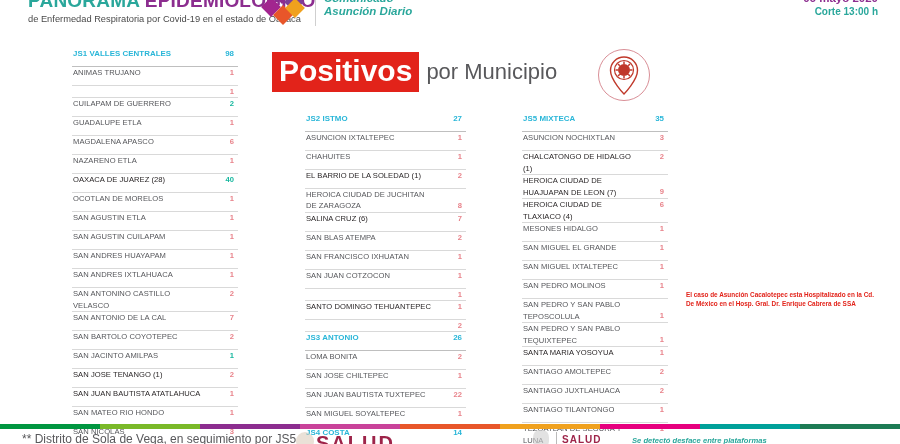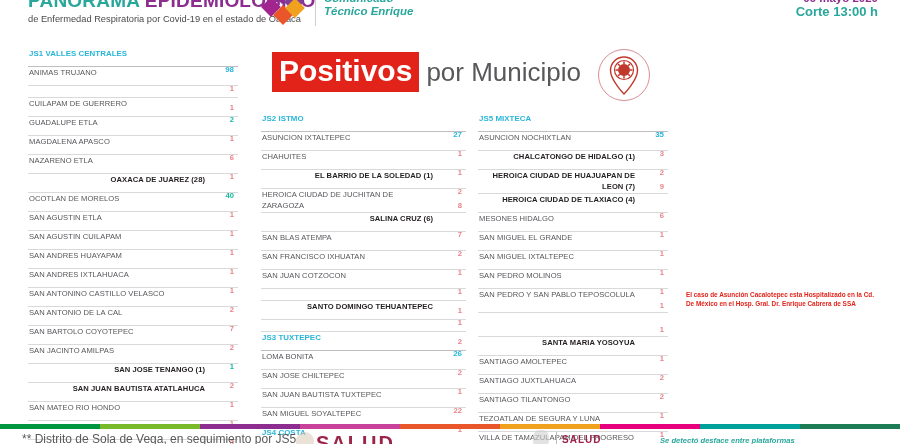--- a/index.html
+++ b/index.html
@@ -19,55 +19,55 @@
   .diamonds{position:absolute;left:262px;top:-8px;width:46px;height:34px;}
   .diamonds i{position:absolute;width:14px;height:14px;transform:rotate(45deg);display:block;}
   .d1{left:13px;top:-5px;background:#8c2d8f;}
   .d2{left:25px;top:3px;background:#7d3f98;}
   .d3{left:2px;top:8px;background:#a2258f;}
   .d4{left:14px;top:16px;background:#e8562a;}
   .d5{left:26px;top:9px;background:#f0a11e;}
   .hdr-divider{position:absolute;left:315px;top:-6px;width:1px;height:32px;background:#cfcfcf;}
   .hdr-ctd{position:absolute;left:324px;top:-8px;font-size:11.5px;font-weight:bold;font-style:italic;color:#2aa79b;line-height:12.5px;}
   .hdr-date{position:absolute;right:22px;top:-8px;text-align:right;font-size:11.5px;font-weight:bold;color:#8c2d8f;line-height:13px;white-space:nowrap;}
-  .hdr-corte{position:absolute;right:22px;top:5px;text-align:right;font-size:13px;font-weight:bold;color:#2aa79b;line-height:13px;white-space:nowrap;}
+  .hdr-corte{position:absolute;right:22px;top:5px;text-align:right;font-size:10px;font-weight:bold;color:#2aa79b;line-height:13px;white-space:nowrap;}
 
   
   #banner{position:absolute;left:272px;top:52px;height:44px;}
   .banner-hl{display:inline-block;background:#e2231a;color:#ffffff;font-size:30px;font-weight:bold;padding:2px 7px 4px 7px;line-height:34px;vertical-align:middle;}
-  .banner-rest{display:inline-block;font-size:26px;color:#58585b;line-height:34px;vertical-align:middle;padding-left:7px;}
+  .banner-rest{display:inline-block;font-size:22px;color:#58585b;line-height:34px;vertical-align:middle;padding-left:7px;}
   #pin-badge{position:absolute;left:597px;top:48px;width:54px;height:54px;}
 
   
   .col{position:absolute;}
   #col1{left:28px;top:48px;width:210px;}
   #col2{left:261px;top:113px;width:205px;}
   #col3{left:478px;top:113px;width:190px;}
 
-  .row{position:relative;border-bottom:1px solid #d9d9d9;min-height:11px;padding:0 0 0 0;}
+  .row{position:relative;border-bottom:1px solid #d9d9d9;min-height:11px;padding:0 0 0 0;margin-left:44px;}
   .row .nm{display:inline-block;font-size:7.6px;letter-spacing:.05px;line-height:11.6px;padding-left:1px;color:#55565a;width:calc(100% - 34px);vertical-align:top;}
-  .row .vl{position:absolute;right:4px;top:16px;font-size:7.6px;line-height:11.6px;font-weight:bold;text-align:right;width:26px;}
+  .row .vl{position:absolute;right:4px;top:0;font-size:7.6px;line-height:11.6px;font-weight:bold;text-align:right;width:26px;}
   .row.head .nm{color:#29b6d8;font-weight:bold;font-size:7.9px;}
   .row.head .vl{color:#29b6d8;font-weight:bold;font-size:7.9px;}
   .row.head{border-bottom:1px solid #bfbfbf;}
-  .row.bold .nm{color:#231f20;font-weight:bold;text-align:right;}
+  .row.bold .nm{color:#231f20;font-weight:normal;}
   .v-red{color:#e8828a;}
   .v-green{color:#16b79e;}
   .row.two .nm{line-height:11.4px;}
   .row.two{min-height:23px;}
   .row.two .vl{top:11px;}
 
   
   #note{position:absolute;left:686px;top:291px;width:196px;font-size:6.4px;line-height:8.6px;color:#e2231a;font-weight:bold;}
 
   
   #footbar{position:absolute;left:0;top:424px;width:900px;height:5px;display:flex;}
   #footbar div{height:5px;}
   #footnote{position:absolute;left:22px;top:432px;font-size:12px;color:#58585b;white-space:nowrap;}
-  #footnote2{position:absolute;left:660px;top:436px;font-size:7.6px;font-style:italic;font-weight:bold;color:#2aa79b;white-space:nowrap;}
+  #footnote2{position:absolute;left:632px;top:436px;font-size:7.6px;font-style:italic;font-weight:bold;color:#2aa79b;white-space:nowrap;}
   .logo-salud{position:absolute;left:316px;top:432px;font-size:20px;font-weight:bold;color:#9d2449;letter-spacing:2px;white-space:nowrap;}
   .logo-seal{position:absolute;left:296px;top:432px;width:18px;height:18px;border-radius:50%;background:#d9c9b6;opacity:.55;}
   .logo-seal2{position:absolute;left:533px;top:430px;width:16px;height:18px;border-radius:40%;background:#cfcfcf;opacity:.6;}
   .logo-divider{position:absolute;left:556px;top:432px;width:1px;height:12px;background:#bbb;}
   .logo-salud2{position:absolute;left:562px;top:434px;font-size:10px;font-weight:bold;color:#9d2449;letter-spacing:1px;white-space:nowrap;}
 </style>
 </head>
 <body>
 
 <div id="header">
@@ -80,21 +80,21 @@
   <div class="diamonds">
     <i class="d1"></i>
       <i class="d2"></i>
       <i class="d3"></i>
       <i class="d4"></i>
       <i class="d5"></i>
   </div>
   <div class="hdr-divider"></div>
   <div class="hdr-ctd">
     <div>Comunicado</div>
-    <div>Técnico Enrique</div>
+    <div>Asunción Diario</div>
   </div>
   <div class="hdr-date">06 mayo 2020</div>
   <div class="hdr-corte">Corte 13:00 h</div>
 </div>
 
 <div id="banner">
   <span class="banner-hl">Positivos</span><span class="banner-rest">por Municipio</span>
 </div>
 <div id="pin-badge">
   <svg width="54" height="54" viewBox="0 0 54 54">
@@ -144,39 +144,39 @@
     <div class="row "><span class="nm">CHAHUITES</span><span class="vl v-red">1</span></div>
     <div class="row bold"><span class="nm">EL BARRIO DE LA SOLEDAD (1)</span><span class="vl v-red">2</span></div>
     <div class="row two"><span class="nm">HEROICA CIUDAD DE JUCHITAN DE ZARAGOZA</span><span class="vl v-red">8</span></div>
     <div class="row bold"><span class="nm">SALINA CRUZ (6)</span><span class="vl v-red">7</span></div>
     <div class="row "><span class="nm">SAN BLAS ATEMPA</span><span class="vl v-red">2</span></div>
     <div class="row "><span class="nm">SAN FRANCISCO IXHUATAN</span><span class="vl v-red">1</span></div>
     <div class="row "><span class="nm">SAN JUAN COTZOCON</span><span class="vl v-red">1</span></div>
     <div class="row "><span class="vl v-red">1</span></div>
     <div class="row bold"><span class="nm">SANTO DOMINGO TEHUANTEPEC</span><span class="vl v-red">1</span></div>
     <div class="row "><span class="vl v-red">2</span></div>
-    <div class="row head"><span class="nm">JS3 TUXTEPEC</span><span class="vl">26</span></div>
+    <div class="row head"><span class="nm">JS3 ANTONIO</span><span class="vl">26</span></div>
     <div class="row "><span class="nm">LOMA BONITA</span><span class="vl v-red">2</span></div>
     <div class="row "><span class="nm">SAN JOSE CHILTEPEC</span><span class="vl v-red">1</span></div>
     <div class="row "><span class="nm">SAN JUAN BAUTISTA TUXTEPEC</span><span class="vl v-red">22</span></div>
     <div class="row "><span class="nm">SAN MIGUEL SOYALTEPEC</span><span class="vl v-red">1</span></div>
     <div class="row head"><span class="nm">JS4 COSTA</span><span class="vl">14</span></div>
   </div>
 <div class="col" id="col3">
     <div class="row head"><span class="nm">JS5 MIXTECA</span><span class="vl">35</span></div>
     <div class="row "><span class="nm">ASUNCION NOCHIXTLAN</span><span class="vl v-red">3</span></div>
     <div class="row bold"><span class="nm">CHALCATONGO DE HIDALGO (1)</span><span class="vl v-red">2</span></div>
     <div class="row two bold"><span class="nm">HEROICA CIUDAD DE HUAJUAPAN DE LEON (7)</span><span class="vl v-red">9</span></div>
     <div class="row bold"><span class="nm">HEROICA CIUDAD DE TLAXIACO (4)</span><span class="vl v-red">6</span></div>
     <div class="row "><span class="nm">MESONES HIDALGO</span><span class="vl v-red">1</span></div>
     <div class="row "><span class="nm">SAN MIGUEL EL GRANDE</span><span class="vl v-red">1</span></div>
     <div class="row "><span class="nm">SAN MIGUEL IXTALTEPEC</span><span class="vl v-red">1</span></div>
     <div class="row "><span class="nm">SAN PEDRO MOLINOS</span><span class="vl v-red">1</span></div>
     <div class="row two"><span class="nm">SAN PEDRO Y SAN PABLO TEPOSCOLULA</span><span class="vl v-red">1</span></div>
-    <div class="row two"><span class="vl v-red">1</span></div>
+    <div class="row two"><span class="nm">SAN PEDRO Y SAN PABLO TEQUIXTEPEC</span><span class="vl v-red">1</span></div>
     <div class="row bold"><span class="nm">SANTA MARIA YOSOYUA</span><span class="vl v-red">1</span></div>
     <div class="row "><span class="nm">SANTIAGO AMOLTEPEC</span><span class="vl v-red">2</span></div>
     <div class="row "><span class="nm">SANTIAGO JUXTLAHUACA</span><span class="vl v-red">2</span></div>
     <div class="row "><span class="nm">SANTIAGO TILANTONGO</span><span class="vl v-red">1</span></div>
     <div class="row "><span class="nm">TEZOATLAN DE SEGURA Y LUNA</span><span class="vl v-red">1</span></div>
     <div class="row two"><span class="nm">VILLA DE TAMAZULAPAM DEL PROGRESO</span><span class="vl v-red">2</span></div>
   </div>
 
 <div id="note">El caso de Asunción  Cacalotepec  esta Hospitalizado en la Cd. De México en el Hosp. Gral. Dr. Enrique Cabrera de  SSA</div>
 

